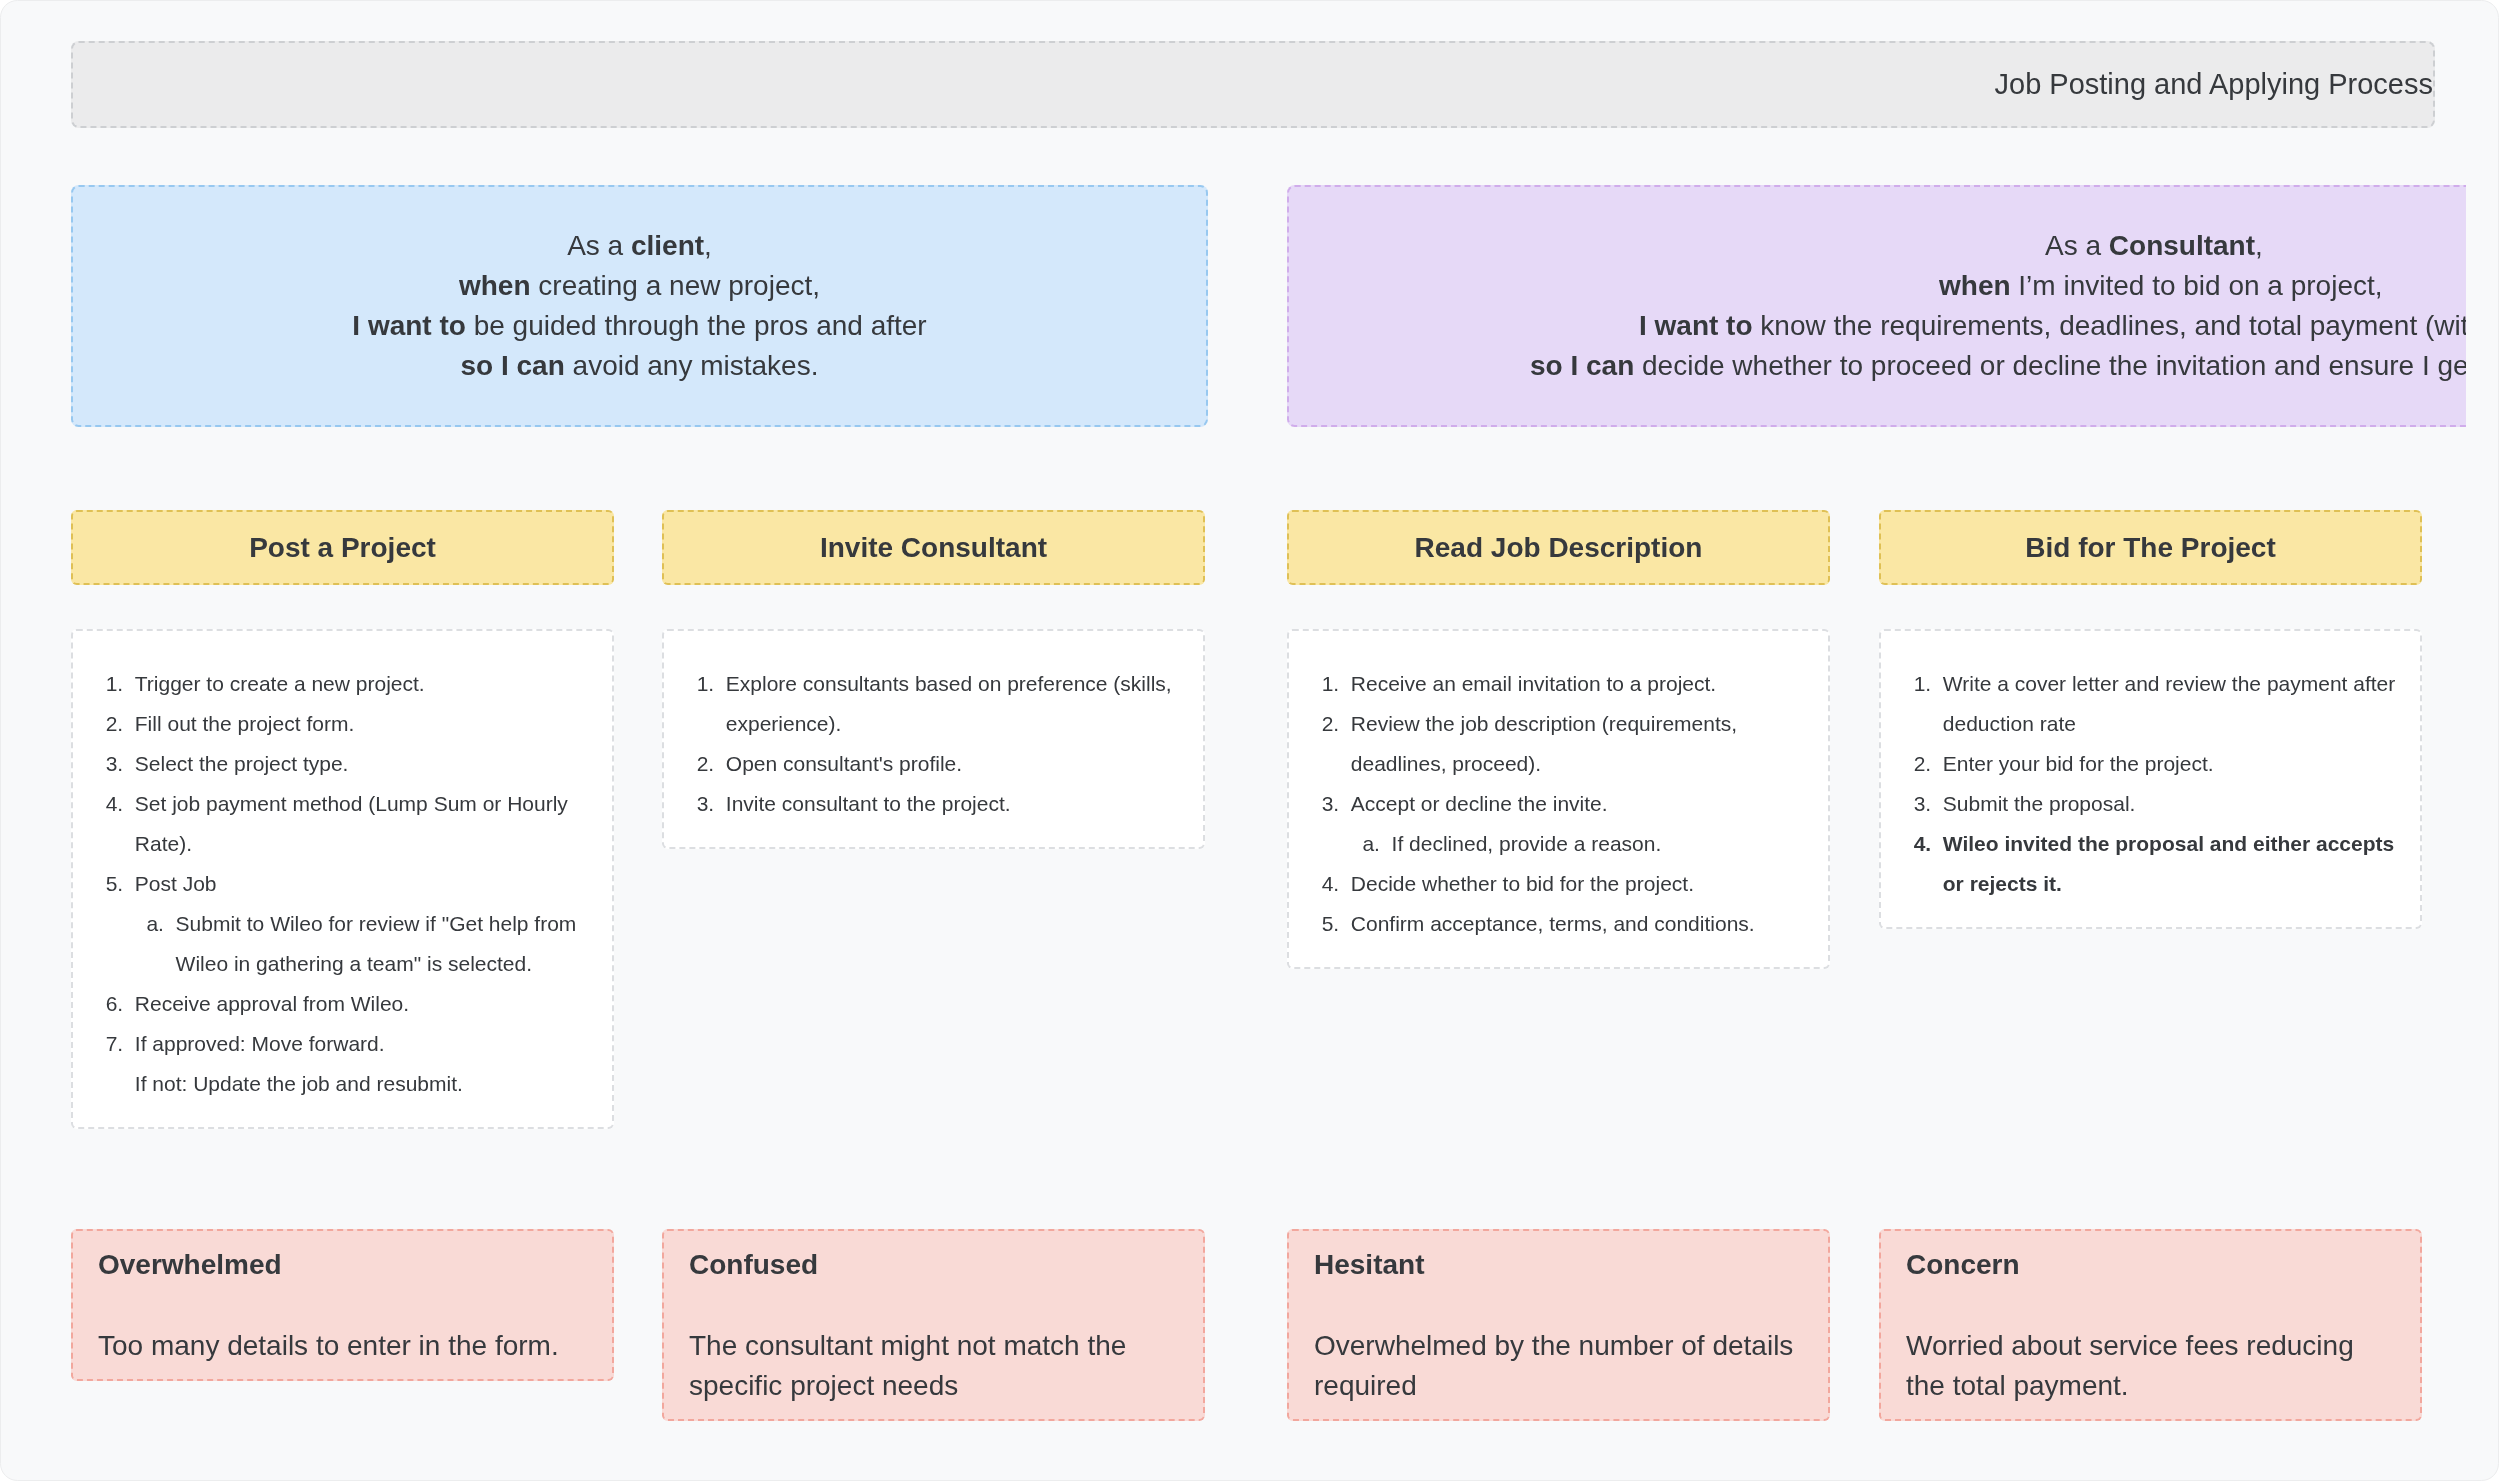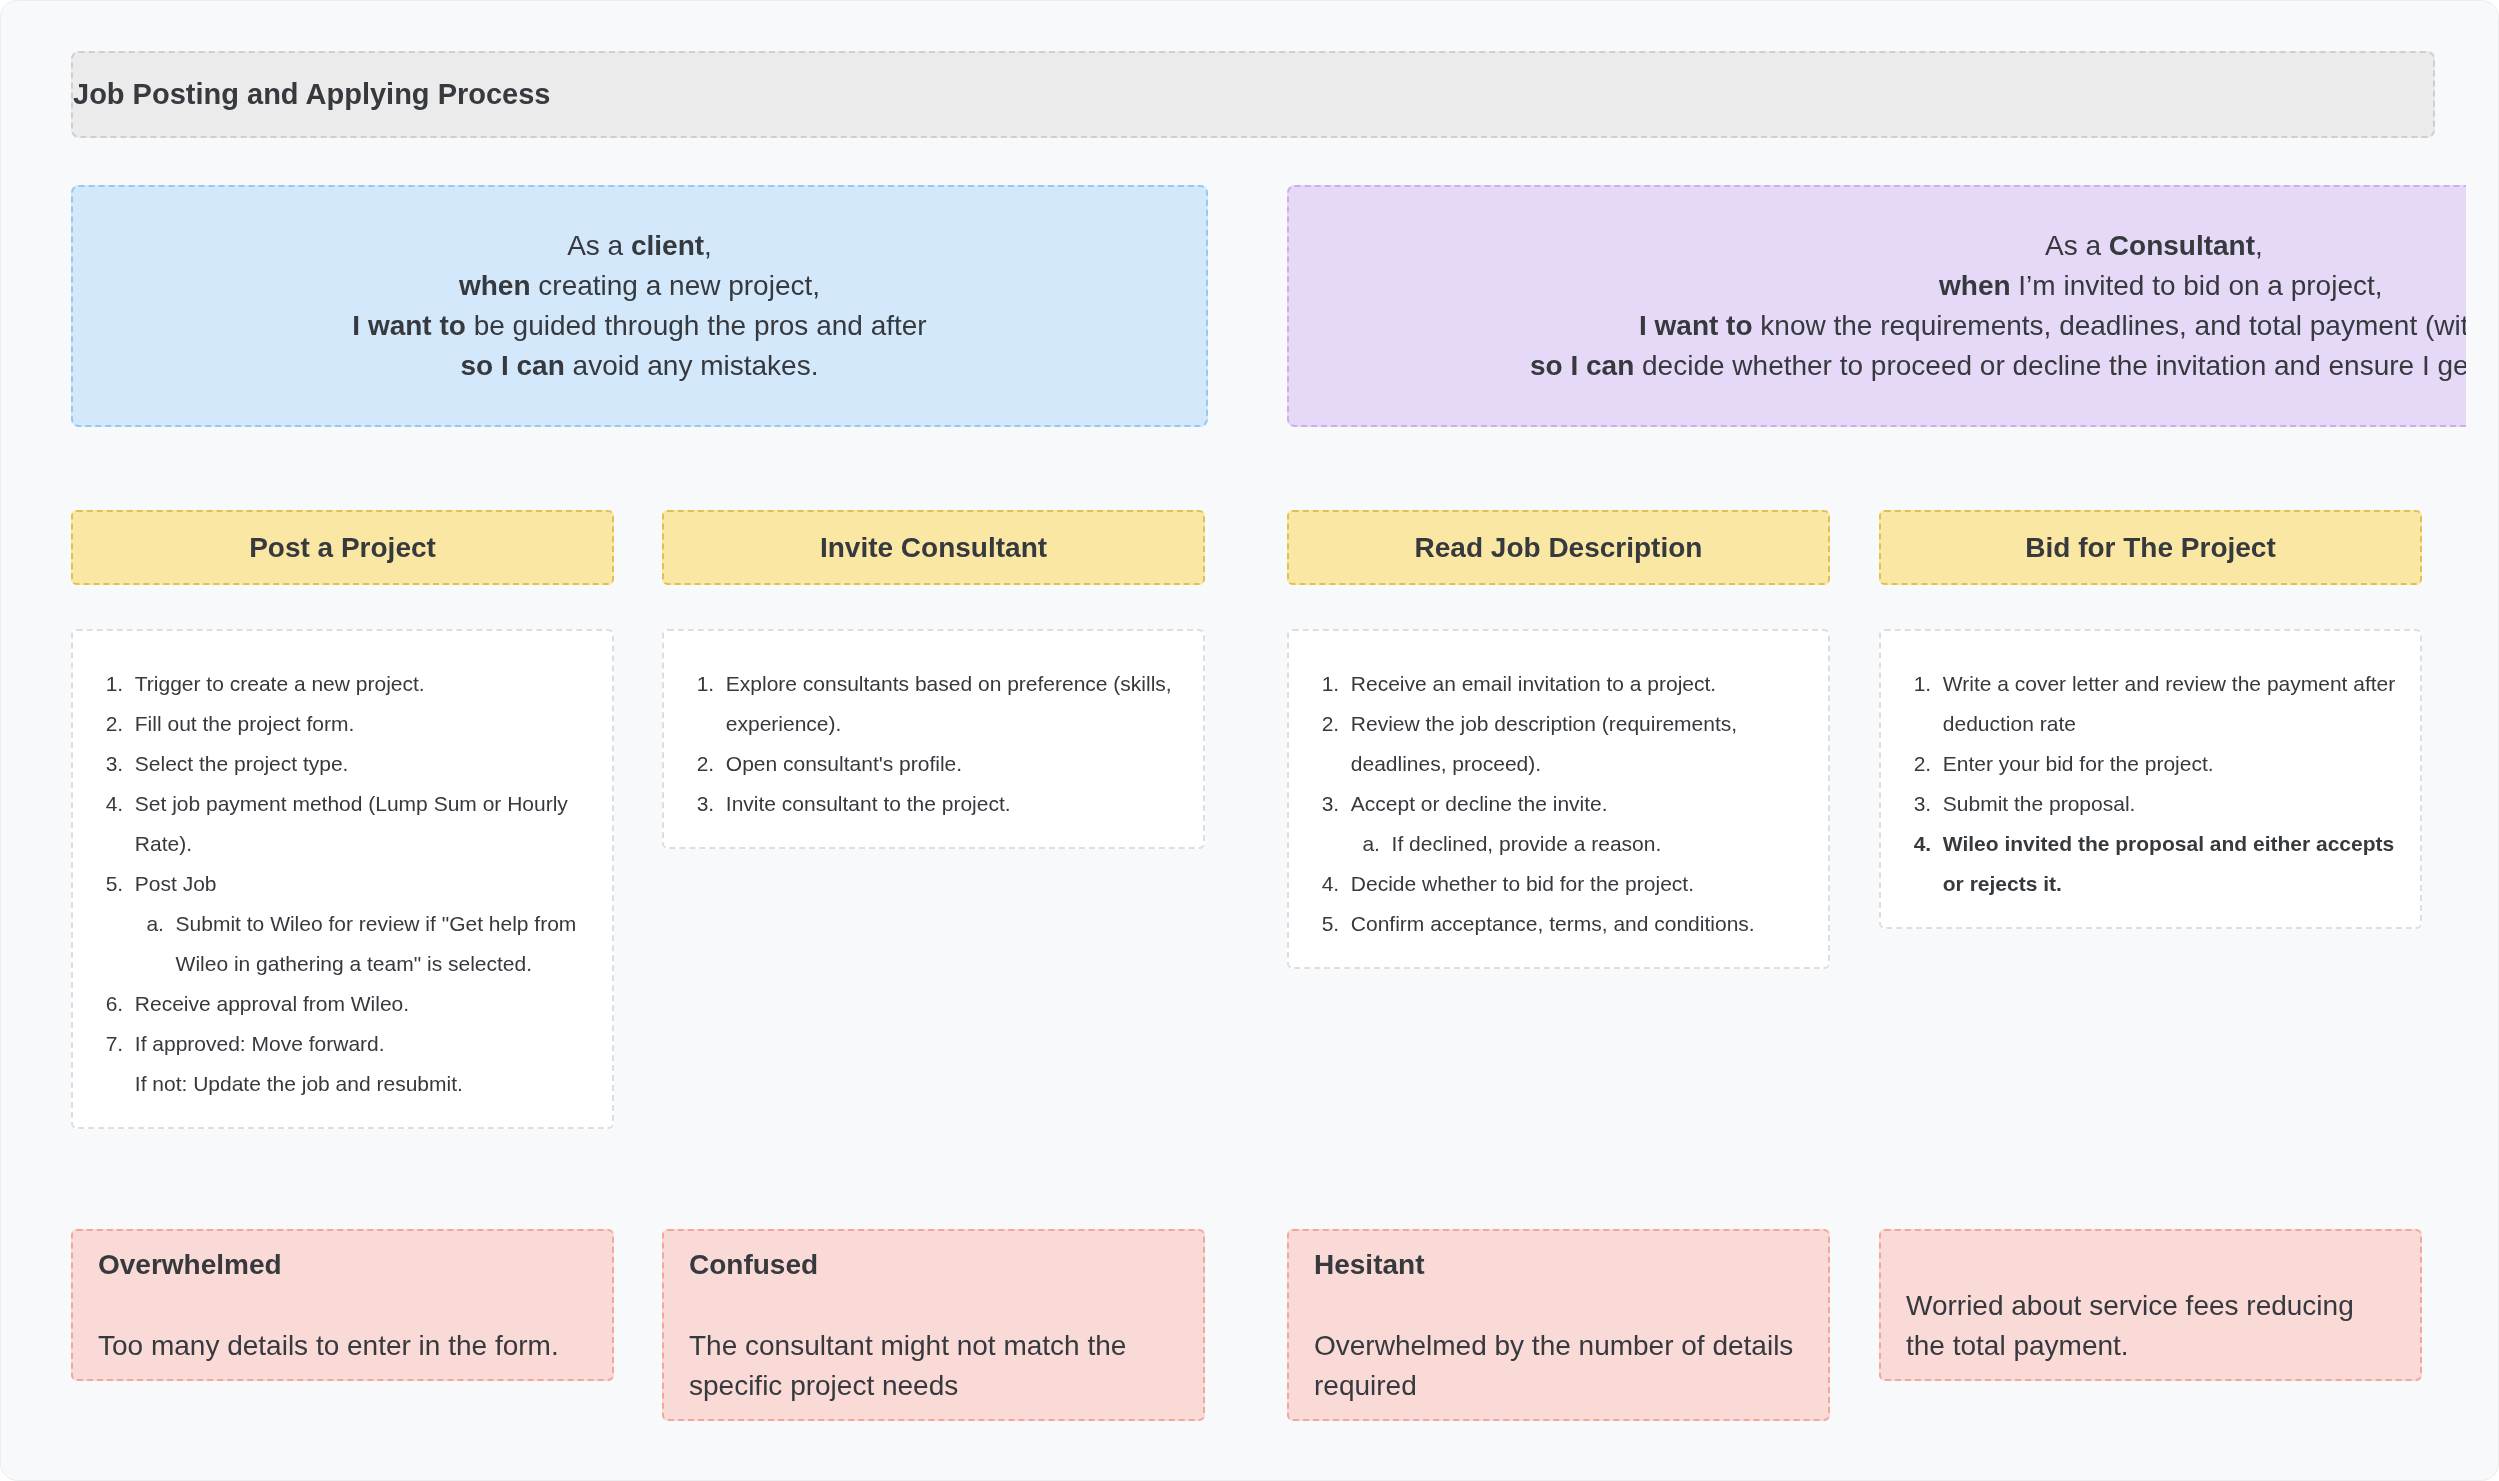--- a/index.html
+++ b/index.html
@@ -5,24 +5,24 @@
   html,body{margin:0;padding:0;width:2500px;height:1482px;background:#ffffff;overflow:hidden;}
   .frame{
     position:absolute;inset:0;box-sizing:border-box;
     background:var(--page-bg);border:1.9px solid #ECEDEE;border-radius:17.4px;
     font-family:"Liberation Sans",sans-serif;color:var(--text);
   }
   .clip{position:absolute;left:0;top:0;width:2465px;height:1482px;overflow:hidden;}
   .box{position:absolute;box-sizing:border-box;border:2.9px dashed;border-radius:7.7px;}
 
   .title-box{
-    left:70px;top:50px;width:2364px;height:87px;
+    left:70px;top:40px;width:2364px;height:87px;
     background:var(--title-bg);border-color:var(--title-border);
-    display:flex;align-items:center;justify-content:flex-start;
-    font-size:29px;font-weight:bold;
+    display:flex;align-items:center;justify-content:flex-end;
+    font-size:29px;font-weight:normal;
   }
 
   .story{
     top:184px;height:242px;
     display:flex;flex-direction:column;justify-content:center;
     font-size:28px;line-height:40px;
   }
   .story .story-line{white-space:pre;}
   .story.client{left:70px;width:1137px;background:var(--client-bg);border-color:var(--client-border);align-items:center;}
   .story.consultant{left:1286px;width:1706px;background:var(--consultant-bg);border-color:var(--consultant-border);align-items:flex-start;}
@@ -141,18 +141,19 @@
     </div>
     <div class="box emotion col c2">
       <div class="e-title">Confused</div>
       <div class="e-body">The consultant might not match the specific project needs</div>
     </div>
     <div class="box emotion col c3">
       <div class="e-title">Hesitant</div>
       <div class="e-body">Overwhelmed by the number of details required</div>
     </div>
     <div class="box emotion col c4">
+      <div class="e-title">Concern</div>
       <div class="e-body">Worried about service fees reducing the total payment.</div>
     </div>
 
   </div>
 </div>
 
 
 </body></html>

